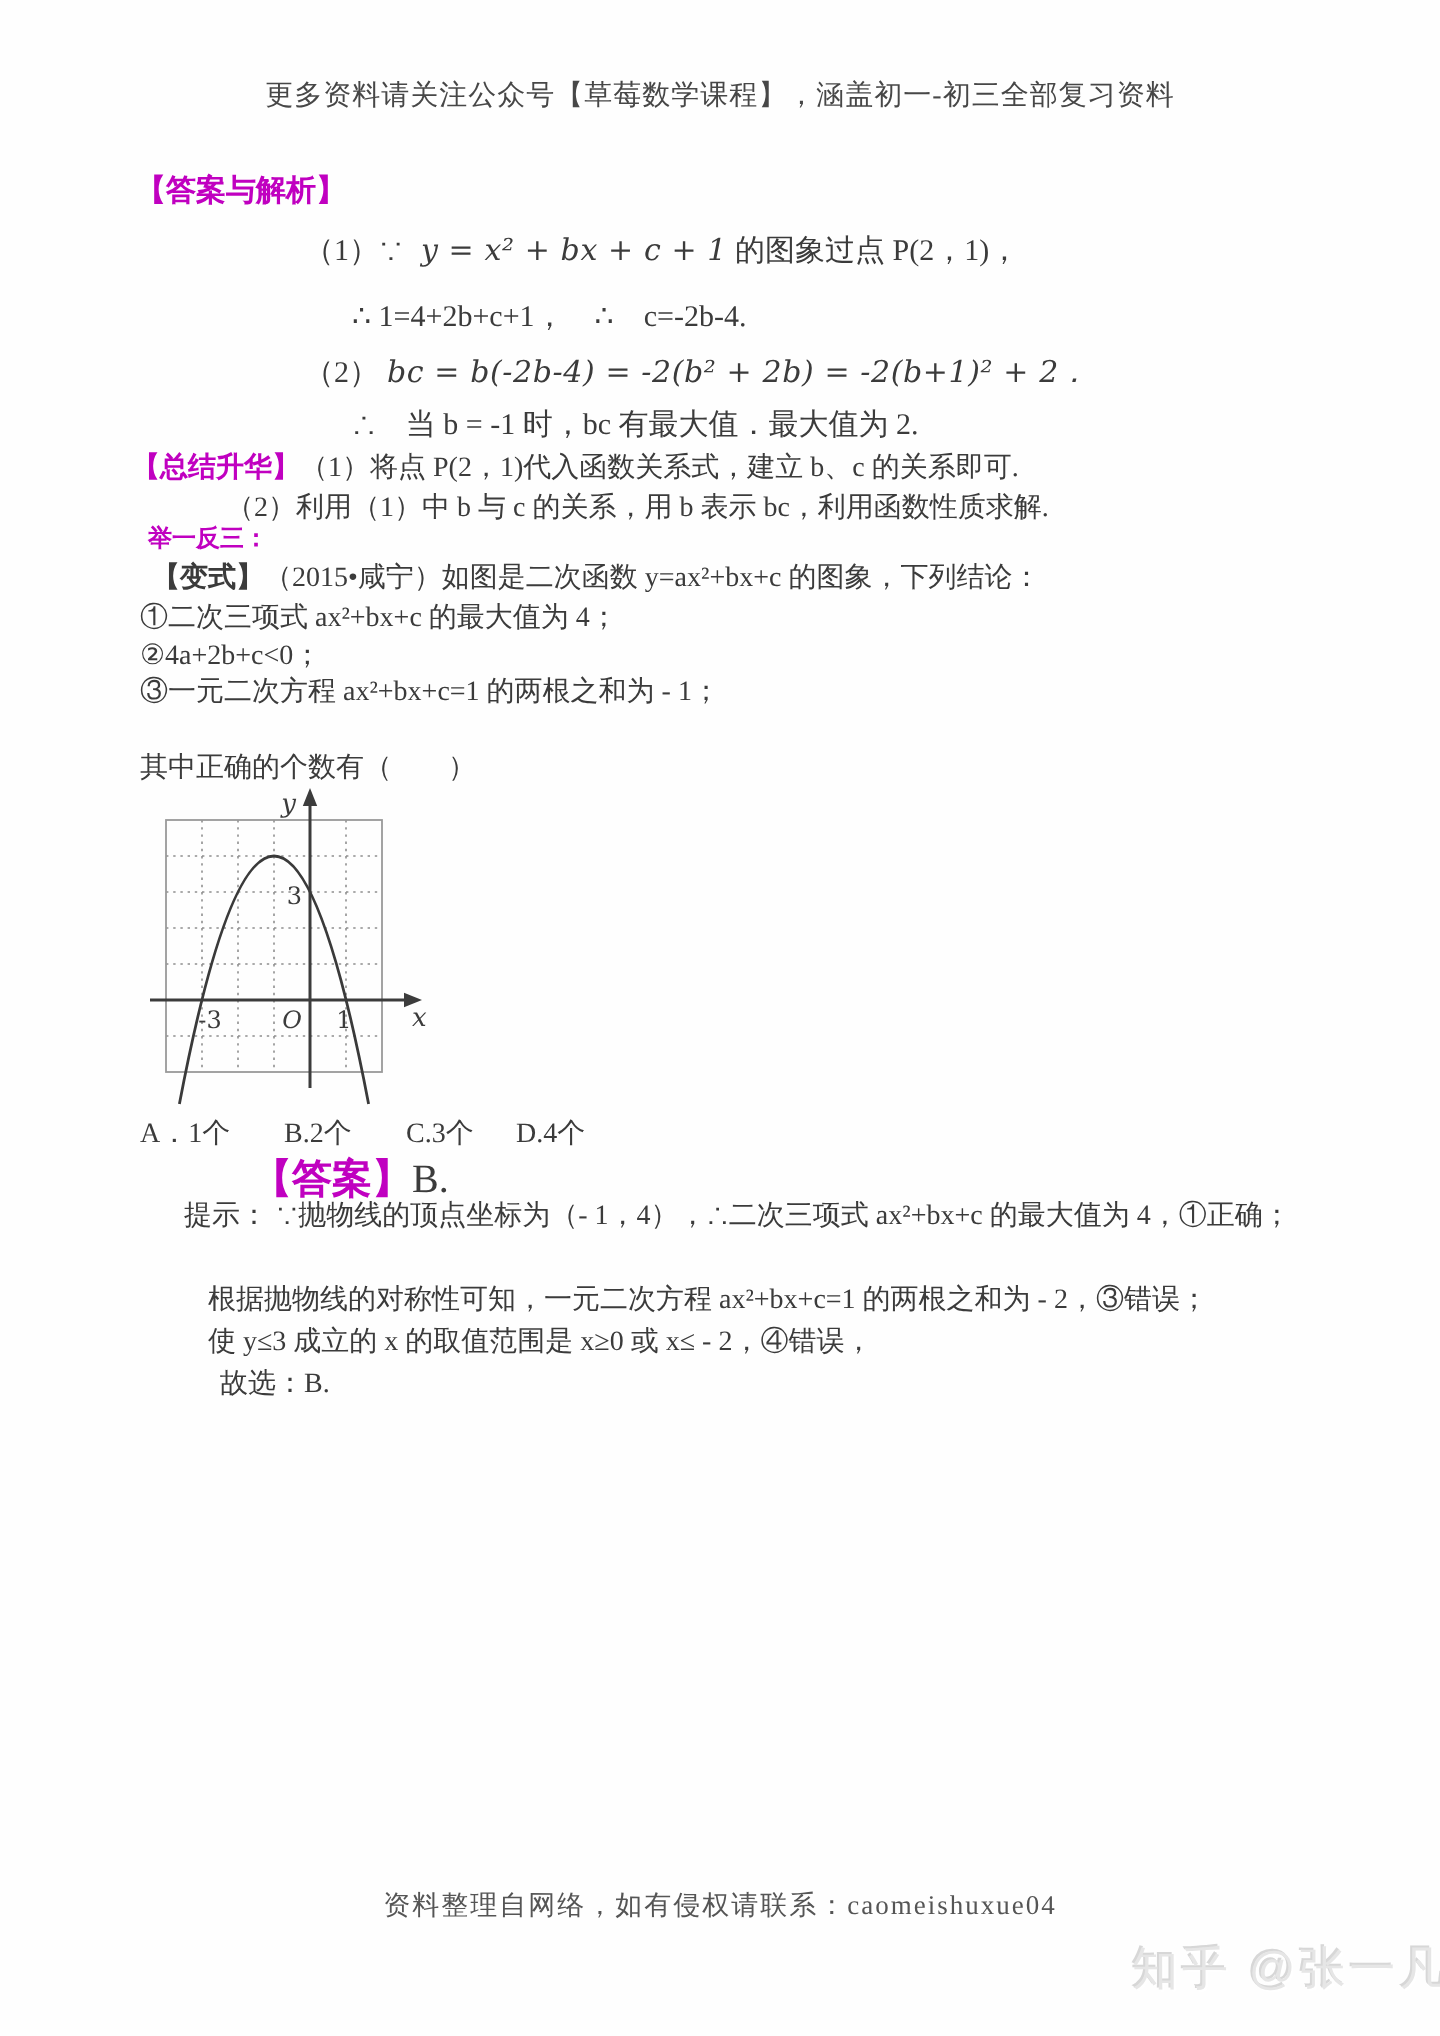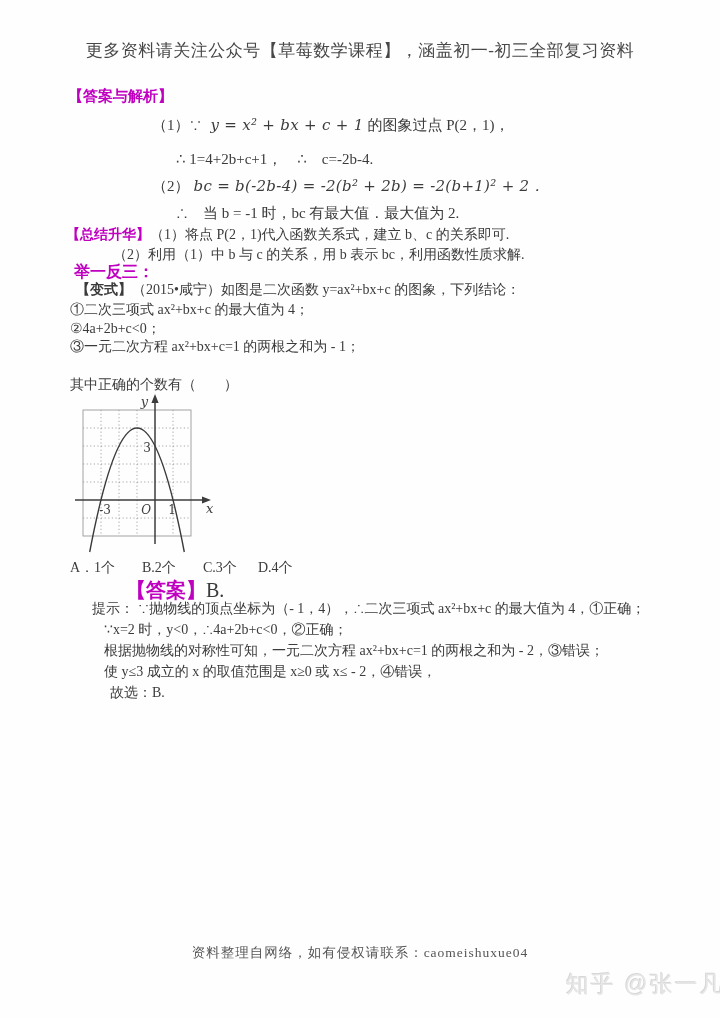--- a/index.html
+++ b/index.html
@@ -8,21 +8,21 @@
     font-family:"Liberation Serif", serif; color:#3b3b3b; overflow:hidden;
   }
   .abs { position:absolute; white-space:nowrap; font-size:14px; line-height:1.25; }
   .center { left:0; width:720px; text-align:center; }
   .magenta { color:#c000c0; }
   .bold { font-weight:bold; }
   .mathline { font-size:15px;margin-left:48px; }
   .math { font-family:"DejaVu Serif", serif; font-style:italic; letter-spacing:0.3px; }
   .gap-r { margin-right:9px; }
   .gap-r-s { margin-right:4px; }
-  .header-note { font-size:17px; color:#474747; letter-spacing:0.5px; }
+  .header-note { font-size:14px; color:#474747; letter-spacing:0.5px; }
   .sec-title { font-size:15px; }
   .footer-note { font-size:13.5px; color:#555; letter-spacing:1px; }
   .watermark { font-size:23px; color:#e6e6e6; letter-spacing:2px;
     font-family:"Liberation Sans", sans-serif;
     text-shadow:-1px -1px 0 #d7d7d7, 1px 1px 0 #ffffff; }
   .figure-svg { position:absolute; left:65px; top:392px; }
   .fig-label { font-family:"DejaVu Serif", serif; fill:#3c3c3c; }
   .fig-italic { font-style:italic; }
 </style>
 </head>
@@ -44,21 +44,21 @@
     <span class="gap-r-s">（2）</span><span class="math">bc = b(-2b-4) = -2(b² + 2b) = -2(b+1)² + 2．</span>
   </div>
 
   <div class="abs mathline" style="left:128px; top:204px;">∴　当 b = -1 时，bc 有最大值．最大值为 2.</div>
 
   <div class="abs" style="left:66px; top:226px;">
     <span class="magenta bold">【总结升华】</span><span>（1）将点 P(2，1)代入函数关系式，建立 b、c 的关系即可.</span>
   </div>
   <div class="abs" style="left:113px; top:246px;">（2）利用（1）中 b 与 c 的关系，用 b 表示 bc，利用函数性质求解.</div>
 
-  <div class="abs magenta bold" style="left:74px; top:262px; font-size:16px;">举一反三：</div>
+  <div class="abs magenta bold" style="left:74px; top:262px; font-size:12px;">举一反三：</div>
 
   <div class="abs" style="left:76px; top:281px;">
     <span class="bold">【变式】</span><span>（2015•咸宁）如图是二次函数 y=ax²+bx+c 的图象，下列结论：</span>
   </div>
 
   <div class="abs" style="left:70px; top:301px;">①二次三项式 ax²+bx+c 的最大值为 4；</div>
   <div class="abs" style="left:70px; top:320px;">②4a+2b+c&lt;0；</div>
   <div class="abs" style="left:70px; top:338px;">③一元二次方程 ax²+bx+c=1 的两根之和为 - 1；</div>
   <div class="abs" style="left:70px; top:376px;">其中正确的个数有（　　）</div>
 
@@ -99,21 +99,20 @@
   <div class="abs" style="left:203px; top:559px;text-align:center;">C.3个</div>
   <div class="abs" style="left:258px; top:559px;">D.4个</div>
 
   <div class="abs" style="left:82px; top:578px; font-size:20px;margin-left:44px;">
     <span class="magenta bold">【答案】</span><span>B.</span>
   </div>
 
   <div class="abs" style="left:92px; top:600px;">
     <span class="gap-r-s">提示：</span><span>∵抛物线的顶点坐标为（- 1，4），∴二次三项式 ax²+bx+c 的最大值为 4，①正确；</span>
   </div>
-  <div class="abs" style="left:104px; top:621px;">∵x=2 时，y&lt;0，∴4a+2b+c&lt;0，②正确；</div>
   <div class="abs" style="left:104px; top:642px;">根据抛物线的对称性可知，一元二次方程 ax²+bx+c=1 的两根之和为 - 2，③错误；</div>
   <div class="abs" style="left:104px; top:663px;">使 y≤3 成立的 x 的取值范围是 x≥0 或 x≤ - 2，④错误，</div>
   <div class="abs" style="left:110px; top:684px;">故选：B.</div>
 
   <div class="abs center footer-note" style="top:945px;">资料整理自网络，如有侵权请联系：caomeishuxue04</div>
 
   <div class="abs watermark" style="left:566px; top:970px;">知乎 @张一凡</div>
 
 </div>
 

